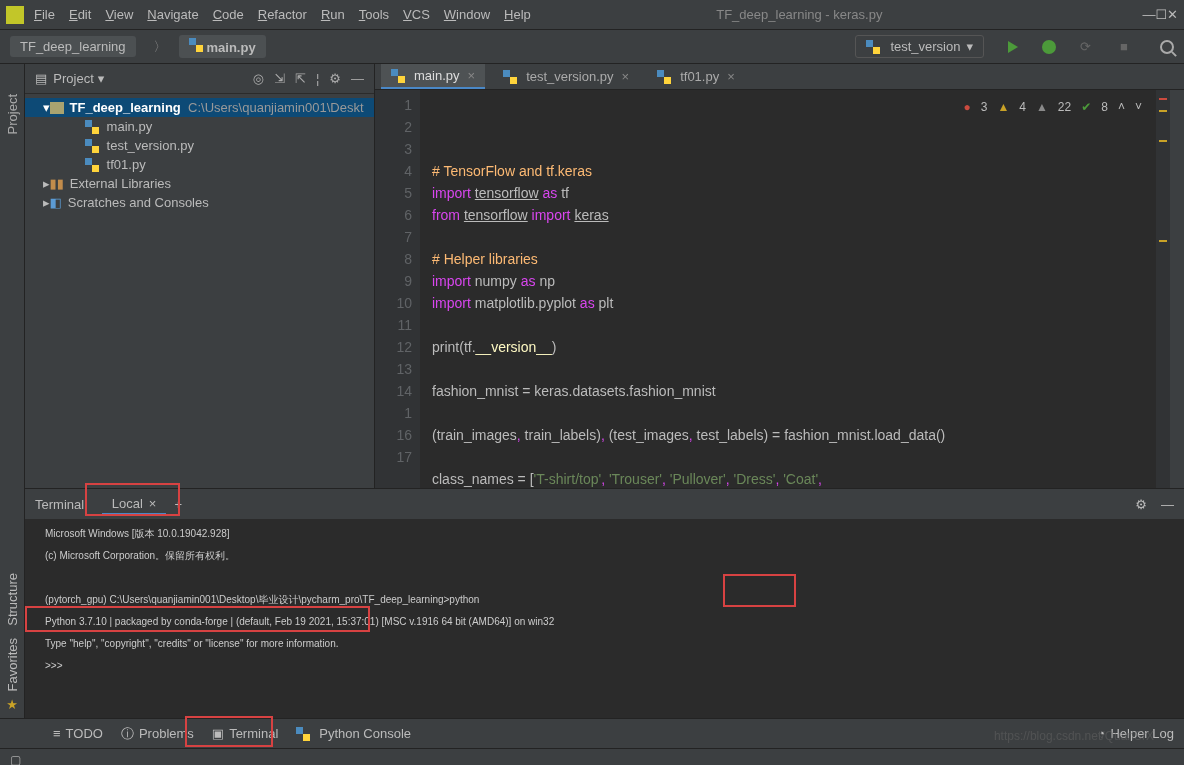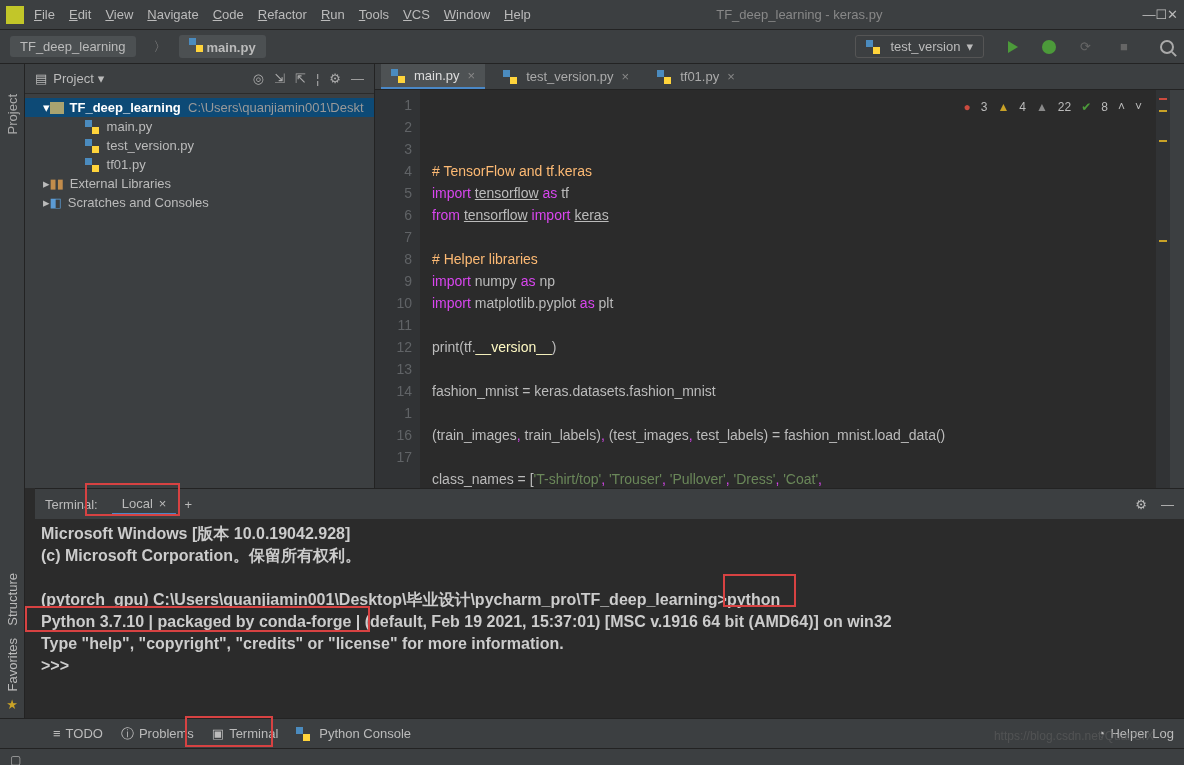--- a/index.html
+++ b/index.html
@@ -53,21 +53,21 @@
 .special { color:#fef9c3;margin-top:12px; }
 .right-rail { width:14px; background:#3c3f41; }
 .markers { width:14px; background:#313335; position:relative; }
 .markers span { position:absolute; width:8px; height:2px; left:3px; }
 .terminal-panel { height:230px; background:#2b2b2b; border-top:1px solid #232323; display:flex; flex-direction:column; }
 .term-header { height:30px; background:#3c3f41; display:flex; align-items:center; padding:0 10px; }
 .term-header .title { margin-right:14px; }
 .term-header .local { padding:2px 10px; border-bottom:2px solid #4a88c7; display:flex; gap:6px; }
 .term-header .plus { margin-left:8px; }
 .term-right { margin-left:auto; display:flex; gap:14px; }
-.term-body { flex:1; font-family:Consolas,monospace; font-size:16px; line-height:22px; padding:4px 6px; color:#ccc; white-space:pre-wrap;font-weight:bold; }
+.term-body { flex:1; font-family:Consolas,monospace; font-size:10px; line-height:22px; padding:4px 20px; color:#ccc; white-space:pre-wrap; }
 .bottom-buttons { height:30px; background:#3c3f41; display:flex; align-items:center; padding:0 10px; border-top:1px solid #232323; gap:18px; }
 .bottom-buttons .btn { display:flex; align-items:center; gap:5px; cursor:pointer; }
 .status-bar { height:22px; background:#3c3f41; display:flex; align-items:center; padding:0 10px; border-top:1px solid #232323; color:#aaa; font-size:12px; }
 .status-bar .right { margin-left:auto; display:flex; gap:18px; }
 .red-box { border:2px solid #d74242; position:absolute; pointer-events:none; }
 #rb1 { left:85px; top:483px; width:95px; height:33px; }
 #rb2 { left:723px; top:574px; width:73px; height:33px; }
 #rb3 { left:25px; top:606px; width:345px; height:26px; }
 #rb4 { left:185px; top:716px; width:88px; height:31px; }
 .watermark-text { position:absolute; right:30px; bottom:22px; color:#666; font-size:12px; opacity:.5; pointer-events:none; }
@@ -193,21 +193,21 @@
 
   </div>
 </div>
 
 <div style="position:absolute; left:0; top:488px; width:25px; height:230px; background:#3c3f41; border-right:1px solid #232323; display:flex;flex-direction:column;align-items:center;justify-content:flex-end;padding-bottom:6px;">
   <span style="writing-mode:vertical-rl;transform:rotate(180deg);margin:6px 0">Structure</span>
   <span style="writing-mode:vertical-rl;transform:rotate(180deg);margin:6px 0">Favorites</span>
   <span style="color:#c9a227">★</span>
 </div>
 
-<div class="terminal-panel" style="margin-left:35px">
+<div class="terminal-panel" style="margin-left:25px">
   <div class="term-header">
     <span class="title">Terminal:</span>
     <span class="local">
         <span>Local</span>
         <span class="close">×</span>
       </span>
     <span class="plus">+</span>
     <span class="term-right">
       <span>⚙</span>
       <span>—</span>

